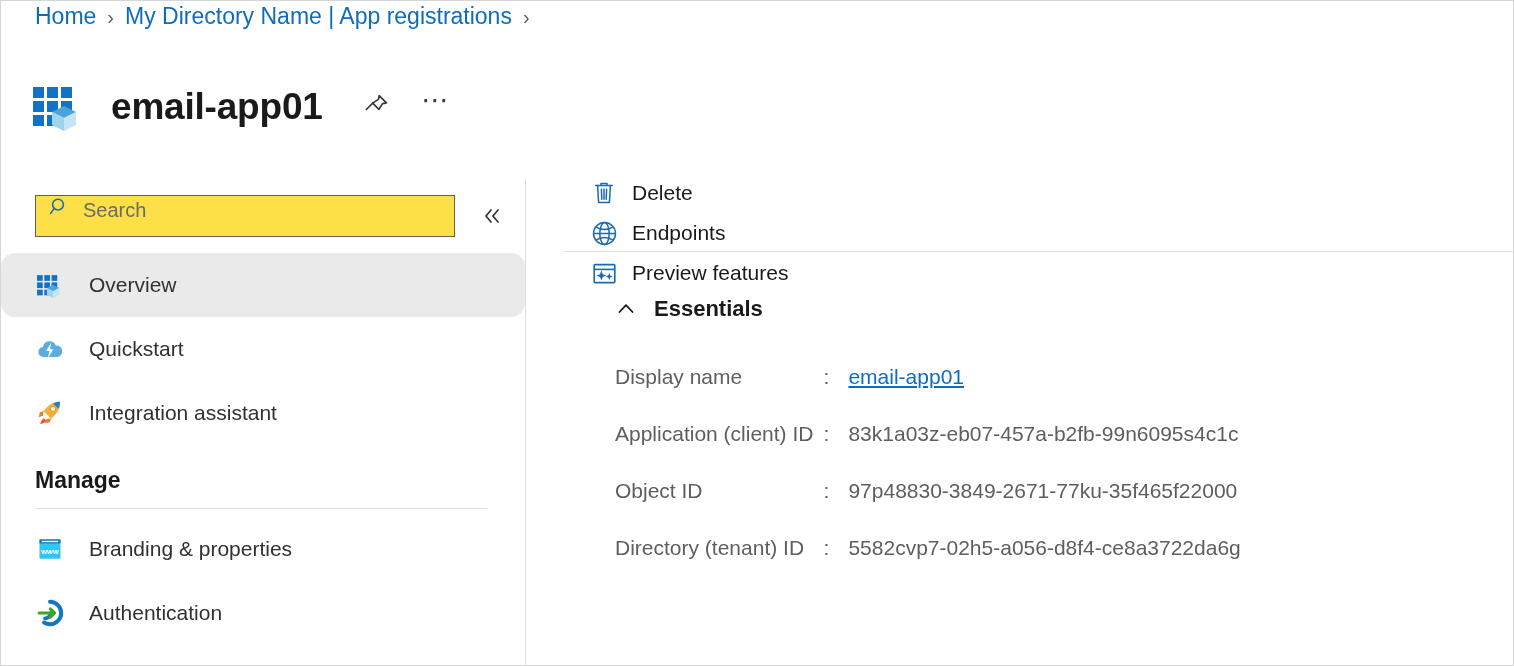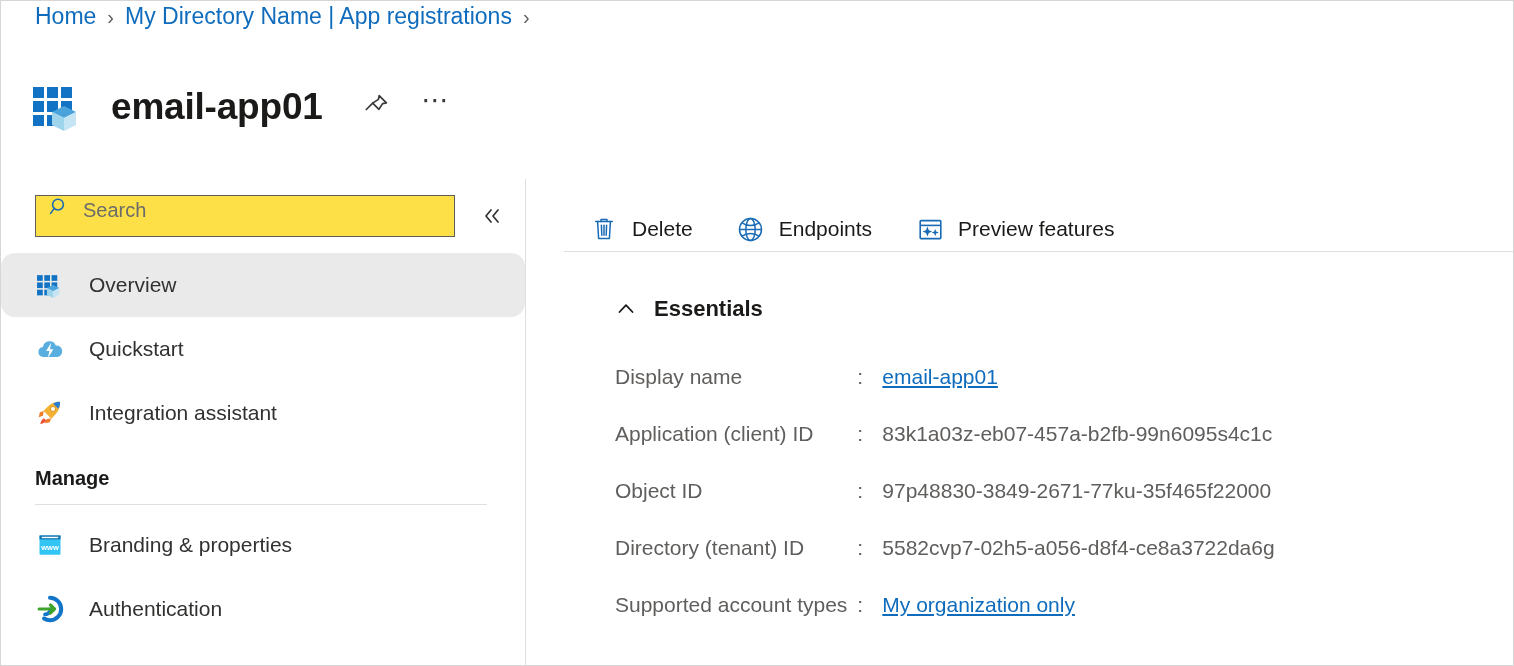--- a/index.html
+++ b/index.html
@@ -128,21 +128,21 @@
     display: flex; align-items: center; justify-content: center;
   }
   .nav-label {
     margin-left: 24px;
     font-size: 21px;
     color: #323130;
   }
 
   .nav-group-title {
     padding: 22px 0 0 34px;
-    font-size: 20px;
+    font-size: 23px;
     font-weight: 700;
     color: #1b1a19;
   }
   .nav-divider {
     margin: 14px 0 0 34px;
     width: 452px; height: 1px;
     background: #e1dfdd;
   }
 
   
@@ -153,24 +153,25 @@
     background: #e1dfdd;
   }
 
   
   .main {
     position: absolute;
     left: 525px; top: 178px; right: 0; bottom: 0;
     background: #ffffff;
   }
   .toolbar {
-    display: flex; align-items: flex-end;
+    display: flex; align-items: flex-start;
     height: 72px;
     padding-left: 50px;
-    gap: 4px;
+    gap: 12px;
+    flex-direction: column;
   }
   .tb-btn {
     display: flex; align-items: center;
     height: 44px;
     padding: 0 14px;
     margin-right: 12px;
     cursor: pointer;
     background: transparent;
     border: 0;
     font-family: "Liberation Sans", sans-serif;
@@ -462,23 +463,18 @@
           <tr class="prop-row">
             <td class="prop-label">Object ID</td>
             <td class="prop-colon">:</td>
             <td class="prop-value">97p48830-3849-2671-77ku-35f465f22000</td>
           </tr>
           <tr class="prop-row">
             <td class="prop-label">Directory (tenant) ID</td>
             <td class="prop-colon">:</td>
             <td class="prop-value">5582cvp7-02h5-a056-d8f4-ce8a3722da6g</td>
           </tr>
-          <tr class="prop-row">
-            <td class="prop-label">Supported account types</td>
-            <td class="prop-colon">:</td>
-            <td class="prop-value link">My organization only</td>
-          </tr>
         </tbody>
       </table>
     </div>
 
   </div>
 </div>
 
 </body></html>

